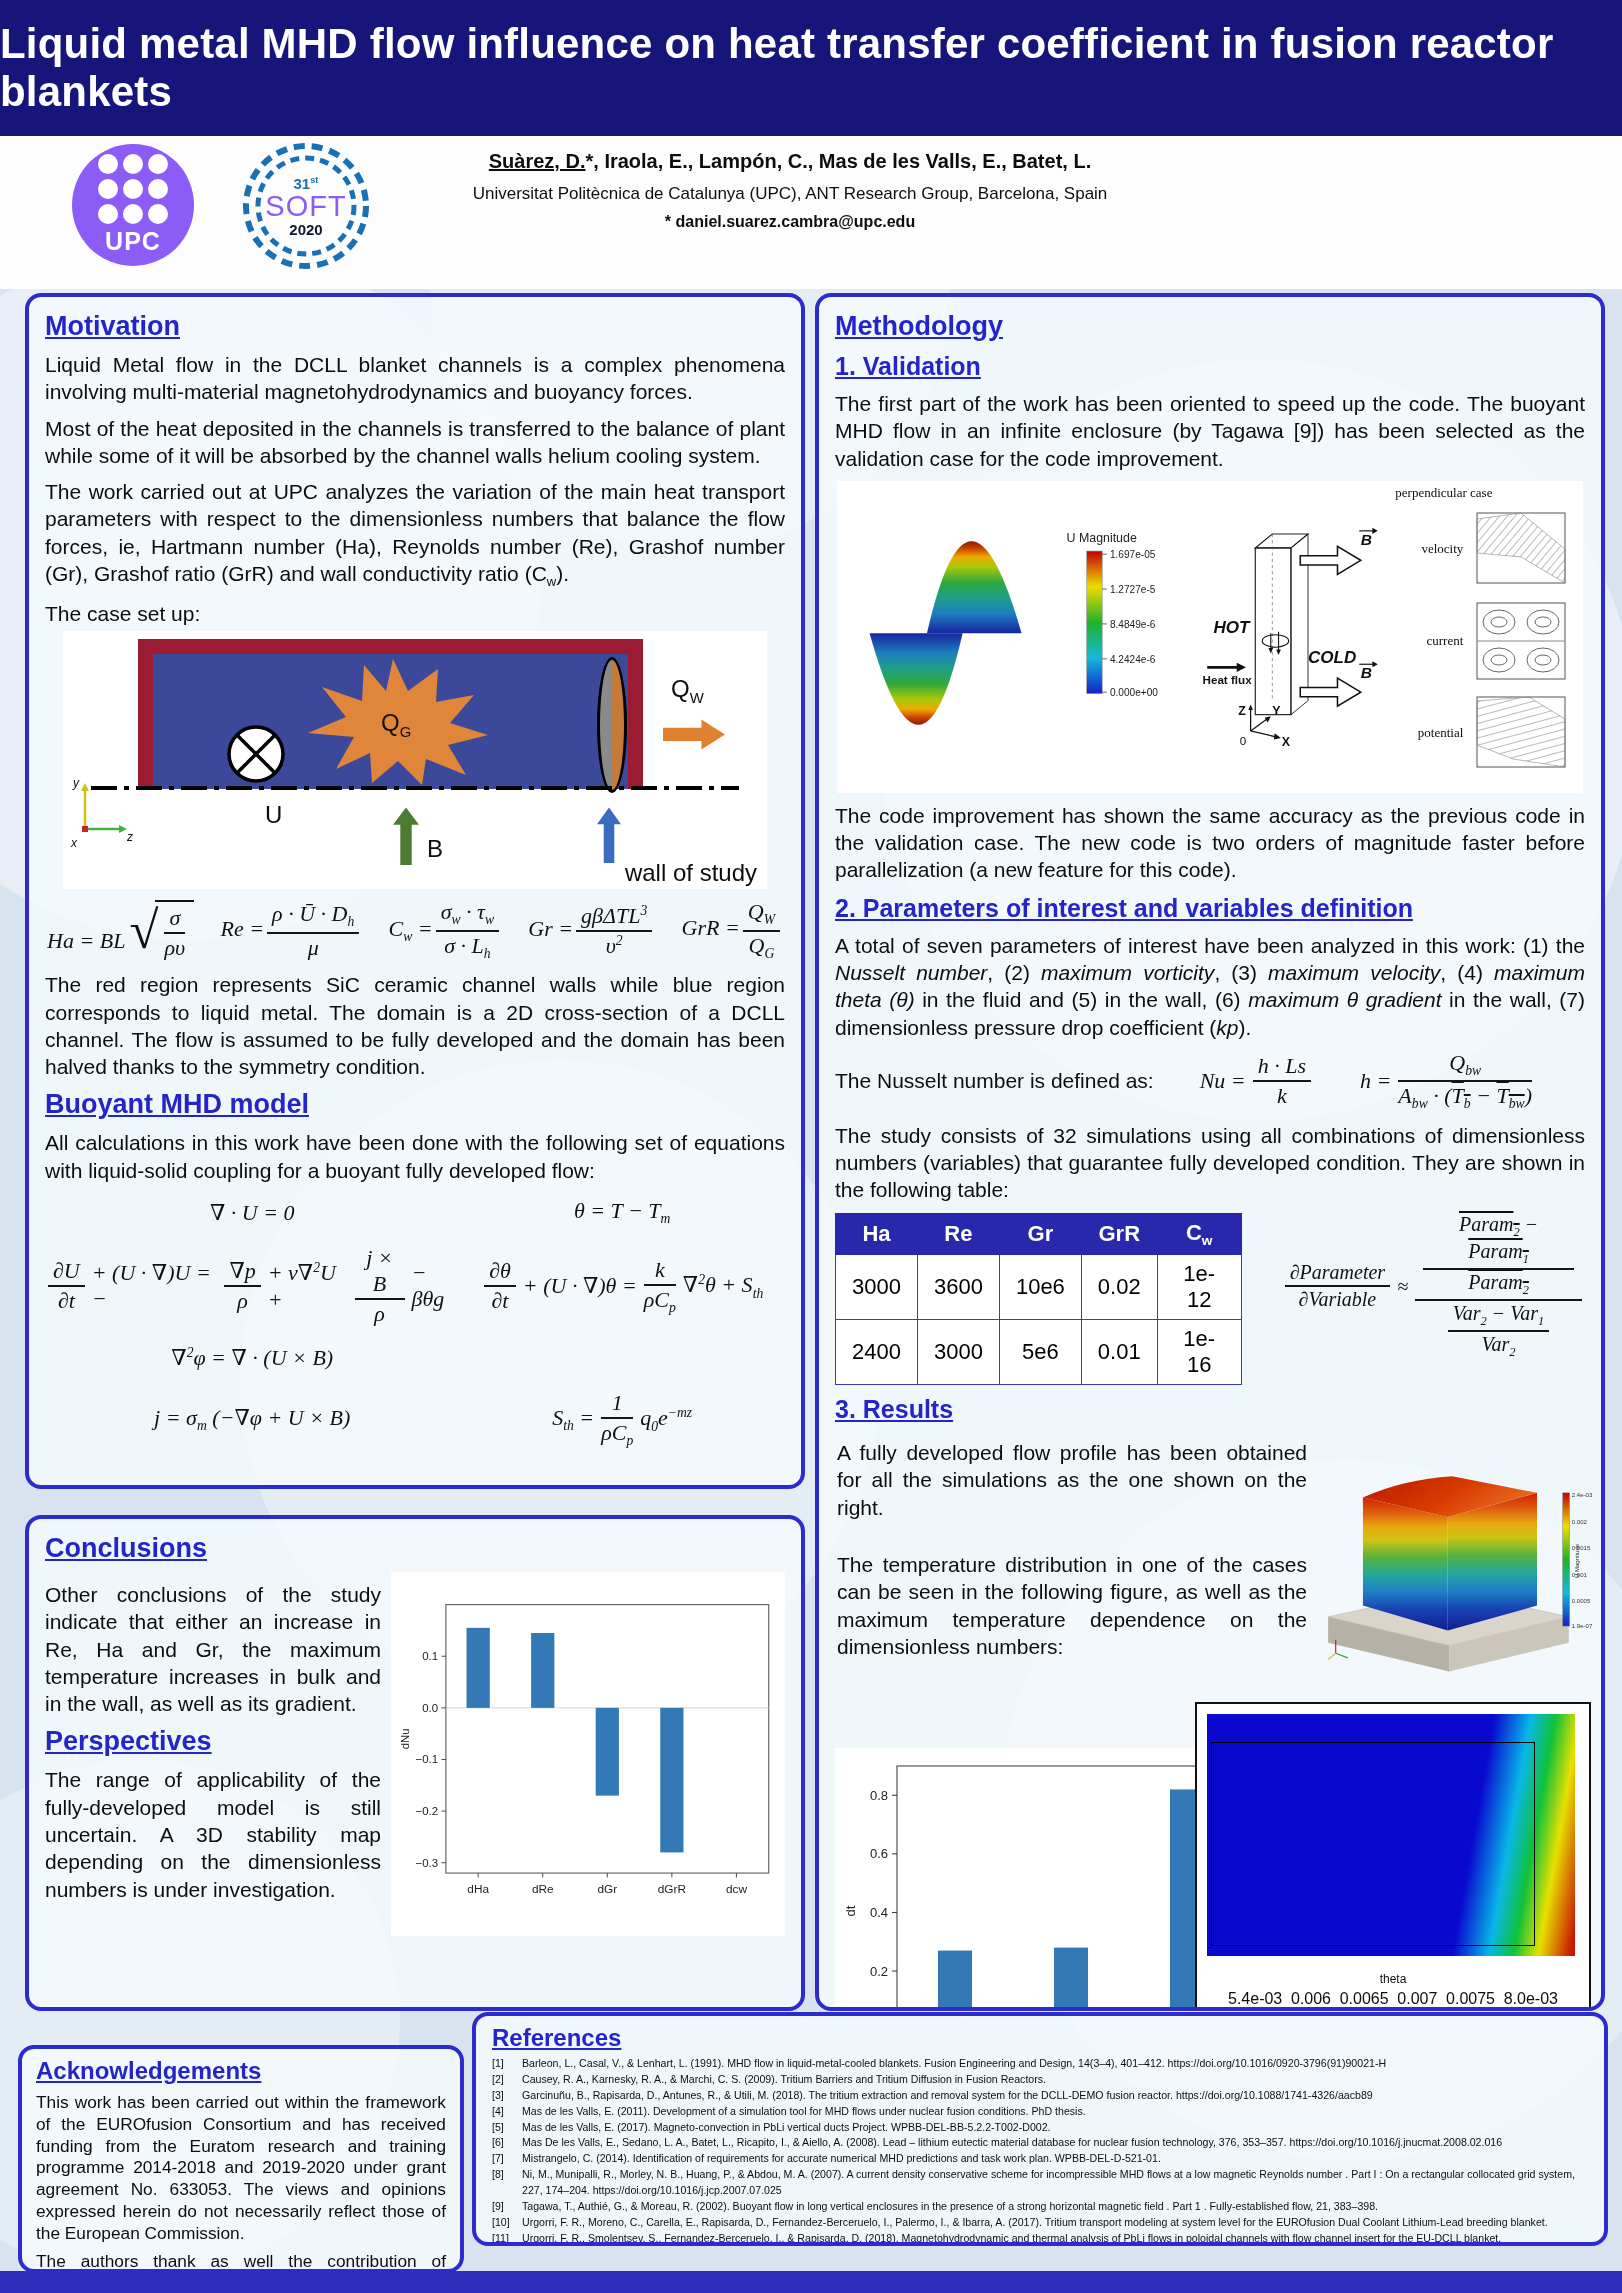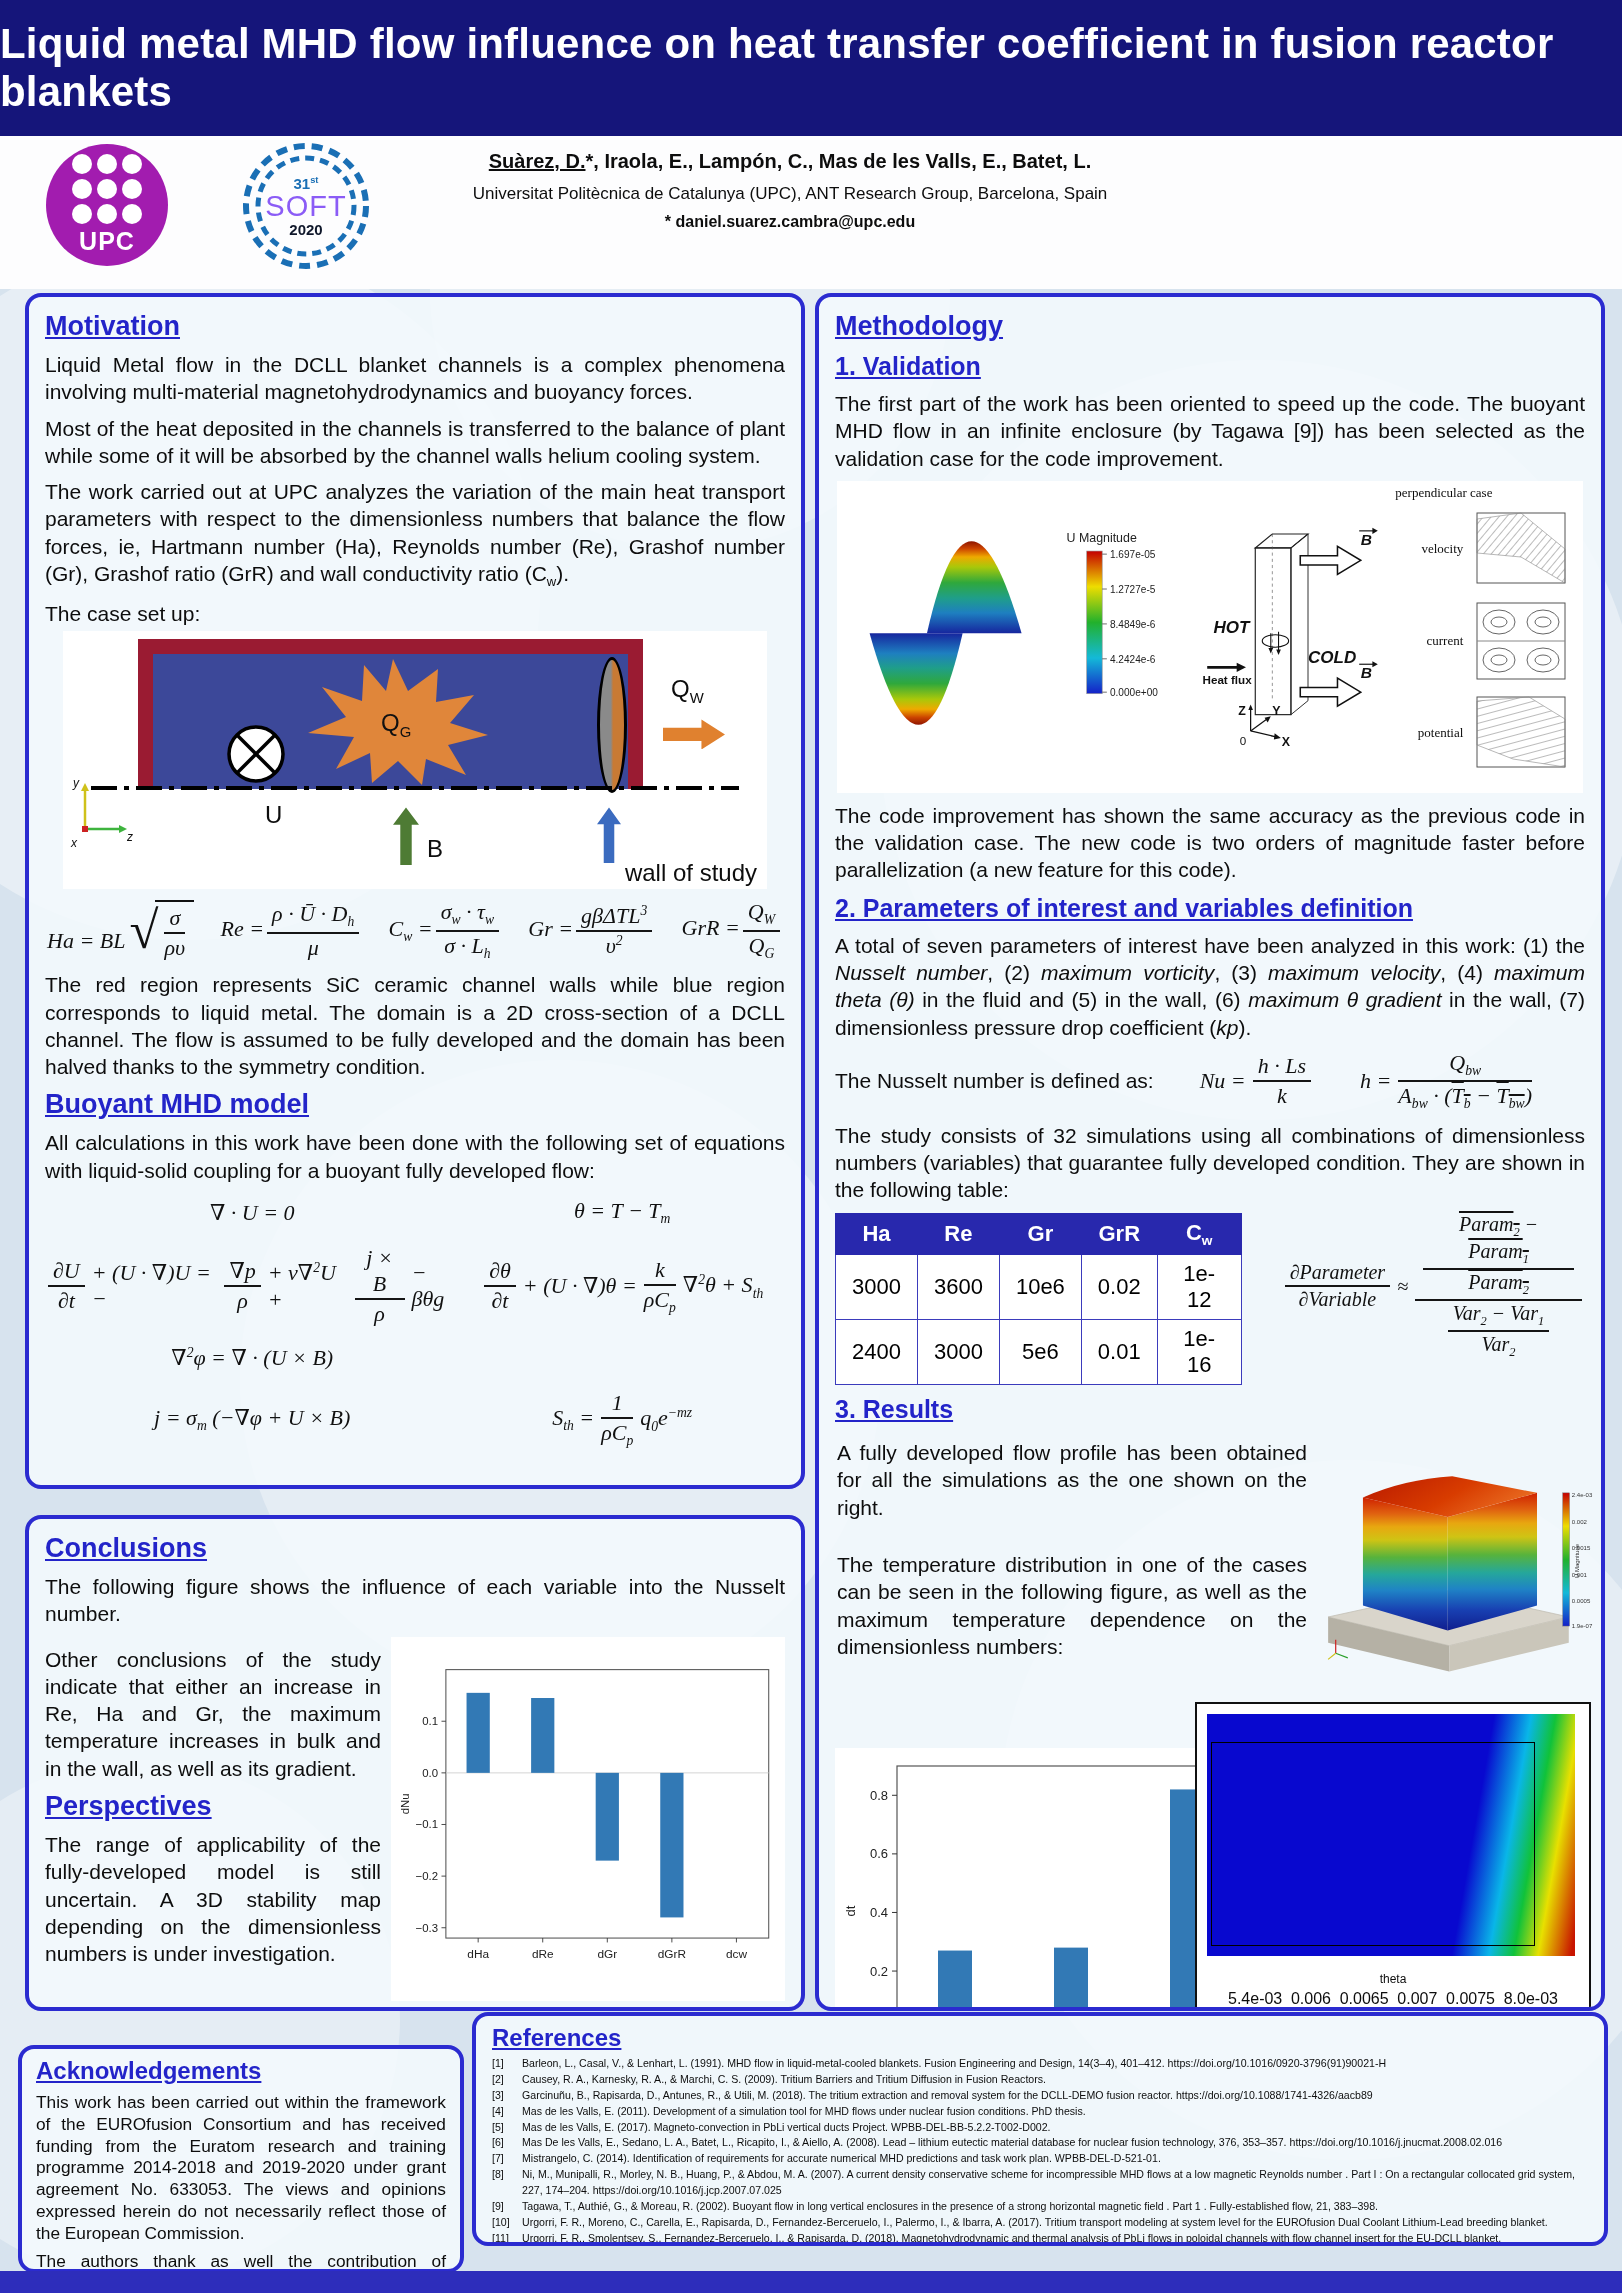--- a/index.html
+++ b/index.html
@@ -6,22 +6,22 @@
   .poster{position:relative;width:1622px;height:2293px;background:#d7e3ee;overflow:hidden;
           font-family:"Liberation Sans",sans-serif;color:#0d0d0d;}
   
   .circ{position:absolute;border-radius:50%;pointer-events:none;}
   
   .title-band{position:absolute;left:0;top:0;width:100%;height:136px;background:#15157a;
               display:flex;align-items:center;justify-content:center;}
   .title-band h1{color:#fff;font-size:42px;font-weight:bold;margin:0;letter-spacing:0.2px;}
   
   .header-row{position:absolute;left:0;top:136px;width:100%;height:153px;background:#fdfdfe;}
-  .upc-circle{position:absolute;left:46px;top:8px;width:122px;height:122px;border-radius:50%;
-              background:#a21caf;display:flex;flex-direction:column;align-items:center;justify-content:center;}
+  .upc-circle{position:absolute;left:72px;top:8px;width:122px;height:122px;border-radius:50%;
+              background:#8b5cf6;display:flex;flex-direction:column;align-items:center;justify-content:center;}
   .upc-dots{display:grid;grid-template-columns:repeat(3,20px);grid-gap:5px;margin-bottom:3px;}
   .upc-dots i{width:20px;height:20px;border-radius:50%;background:#fff;}
   .upc-label{color:#fff;font-weight:bold;font-size:25px;letter-spacing:1px;}
   .soft-logo{position:absolute;left:238px;top:2px;width:136px;height:136px;}
   .soft-inner{position:absolute;inset:0;display:flex;flex-direction:column;align-items:center;justify-content:center;}
   .soft-31{color:#1a6fb5;font-size:15px;font-weight:bold;}
   .soft-name{color:#8b5cf6;font-size:29px;font-weight:normal;letter-spacing:1px;line-height:1;}
   .soft-year{color:#0f172a;font-size:15px;font-weight:bold;}
   .authors-box{position:absolute;left:420px;top:14px;width:740px;text-align:center;}
   .authors-line{font-size:20px;font-weight:bold;}
@@ -270,21 +270,20 @@
             <span class="fn">1</span>
             <span class="fd">ρC<sub>p</sub></span>
           </span>
         <span>q<sub>0</sub>e<sup>−mz</sup></span>
       </div>
     </div>
   </section>
 
   <section class="panel panel-conclusions">
     <h2>Conclusions</h2>
-    <p>The following figure shows the influence of each variable into the Nusselt number.</p>
     <div class="conc-row">
       <div class="conc-left">
         <p>Other conclusions of the study indicate that either an increase in Re, Ha and Gr, the maximum temperature increases in bulk and in the wall, as well as its gradient.</p>
         <h2>Perspectives</h2>
         <p>The range of applicability of the fully-developed model is still uncertain. A 3D stability map depending on the dimensionless numbers is under investigation.</p>
       </div>
       <div class="conc-chart fig-white">
         <svg id="dnu-chart" class="bar-svg" width="100%" height="352" viewBox="0 0 440 364">
             <rect x="58" y="14" width="368" height="306" fill="#ffffff" stroke="#555" stroke-width="1.2"></rect>
             <line x1="58" y1="131.69230769230768" x2="426" y2="131.69230769230768" stroke="#cfcfcf" stroke-width="1"></line>

